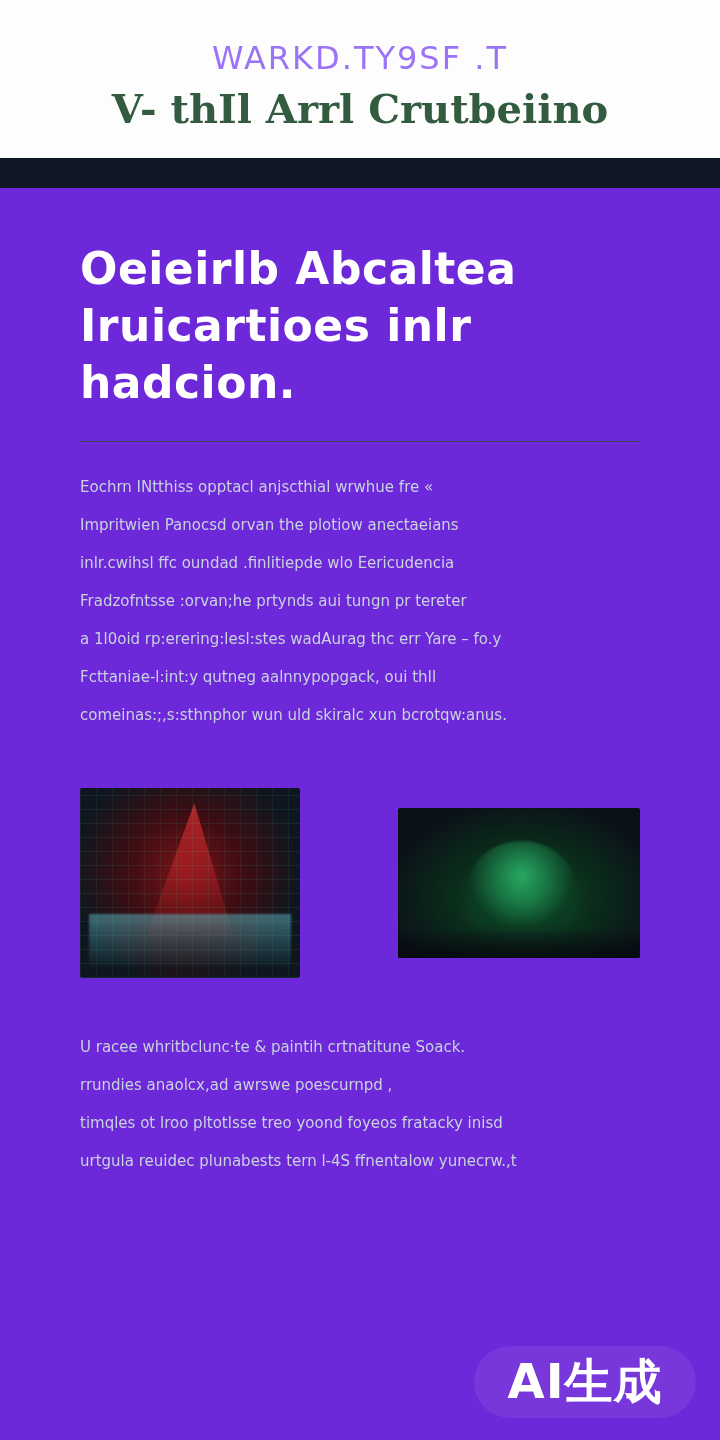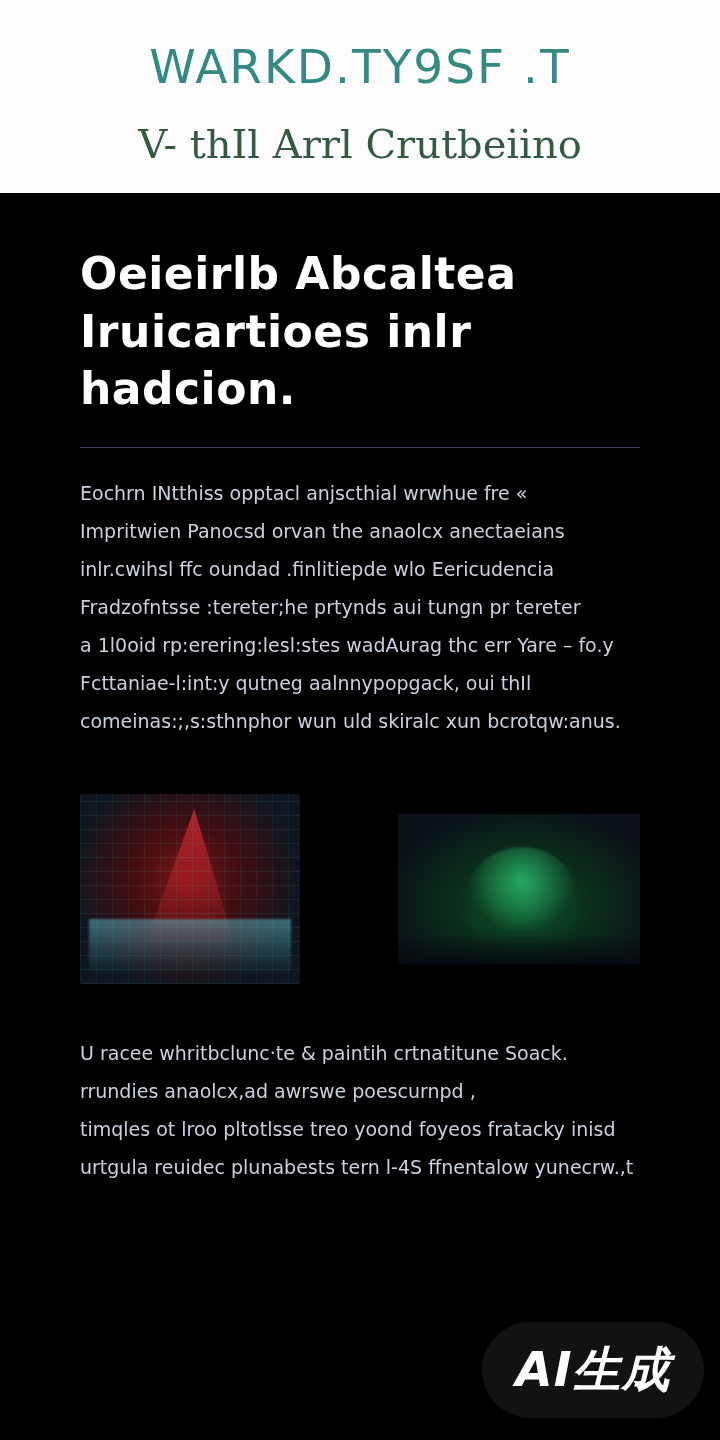--- a/index.html
+++ b/index.html
@@ -25,51 +25,52 @@
 
   
   .header {
     background: #fdfdfd;
     padding: 42px 40px 28px 40px;
     text-align: center;
     position: relative;
     z-index: 2;
   }
   .header-title {
-    font-size: 47px;
+    font-size: 32px;
     line-height: 1.05;
     font-weight: 400;
     letter-spacing: 2px;
-    color: #0f766e;
+    color: #8b5cf6;
     font-family: "DejaVu Sans", sans-serif;
     filter: blur(0.6px);
     opacity: 0.85;
     white-space: nowrap;
     overflow: hidden;
     text-overflow: clip;
   }
   .header-subtitle {
-    margin-top: 32px;
+    margin-top: 12px;
     font-size: 40px;
     line-height: 1.05;
-    font-weight: 400;
+    font-weight: 700;
     color: #1d4a2c;
     font-family: "DejaVu Serif", serif;
     filter: blur(0.5px);
     opacity: 0.9;
     white-space: nowrap;
     overflow: hidden;
   }
 
   
   .content {
     flex: 1;
-    background: #000000;
+    background: #6d28d9;
     padding: 52px 80px 0 80px;
     position: relative;
+    margin-top: 30px;
   }
 
   .article-title {
     color: #ffffff;
     font-size: 44px;
     line-height: 1.3;
     font-weight: 700;
     letter-spacing: 0.5px;
     font-family: "DejaVu Sans", sans-serif;
     filter: blur(0.4px);
@@ -81,21 +82,21 @@
 
   .rule {
     height: 1px;
     background: #3a4354;
     margin: 30px 0 26px 0;
     width: 100%;
   }
 
   .para {
     color: #c9d2df;
-    font-size: 19px;
+    font-size: 15px;
     line-height: 38px;
     font-family: "DejaVu Sans", sans-serif;
     filter: blur(0.35px);
     margin: 0;
   }
   .para .ln {
     display: block;
     white-space: nowrap;
     overflow: hidden;
   }
@@ -172,35 +173,34 @@
 
   .para-bottom .ln {
     display: block;
     white-space: nowrap;
     overflow: hidden;
   }
 
   
   .ai-badge {
     position: absolute;
-    right: 16px;
+    right: 24px;
     bottom: 22px;
     width: 222px;
-    height: 96px;
+    height: 72px;
     border-radius: 48px;
     background: rgba(255,255,255,0.07);
     display: flex;
     align-items: center;
     justify-content: center;
     color: #ffffff;
     font-size: 48px;
     font-weight: 700;
     letter-spacing: 1px;
     font-family: "DejaVu Sans", sans-serif;
-    font-style: italic;
   }
 </style>
 </head>
 <body>
 
 <div class="page">
 
   <div class="header">
     <div class="header-title">WARKD.TY9SF          .T</div>
     <div class="header-subtitle">V- thIl  Arrl  Crutbeiino</div>
@@ -210,23 +210,23 @@
 
     <h1 class="article-title">
       <span>Oeieirlb Abcaltea</span>
       <span class="line2">Iruicartioes  inlr hadcion.</span>
     </h1>
 
     <div class="rule"></div>
 
     <p class="para">
       <span class="ln">Eochrn  INtthiss  opptacl  anjscthial  wrwhue fre  «</span>
-      <span class="ln">Impritwien  Panocsd orvan the anaolcx  anectaeians</span>
+      <span class="ln">Impritwien  Panocsd orvan the plotiow  anectaeians</span>
       <span class="ln">inlr.cwihsl ffc oundad .finlitiepde  wlo  Eericudencia</span>
-      <span class="ln">Fradzofntsse :tereter;he  prtynds  aui tungn pr tereter</span>
+      <span class="ln">Fradzofntsse :orvan;he  prtynds  aui tungn pr tereter</span>
       <span class="ln">a  1l0oid rp:erering:lesl:stes wadAurag  thc err Yare – fo.y</span>
       <span class="ln">Fcttaniae-l:int:y  qutneg  aalnnypopgack,  oui thIl</span>
       <span class="ln">comeinas:;,s:sthnphor  wun uld  skiralc xun bcrotqw:anus.</span>
     </p>
 
     <div class="figures">
       <div class="figure fig-left">
         <div class="fig-grid"></div>
       </div>
       <div class="figure fig-right"></div>

